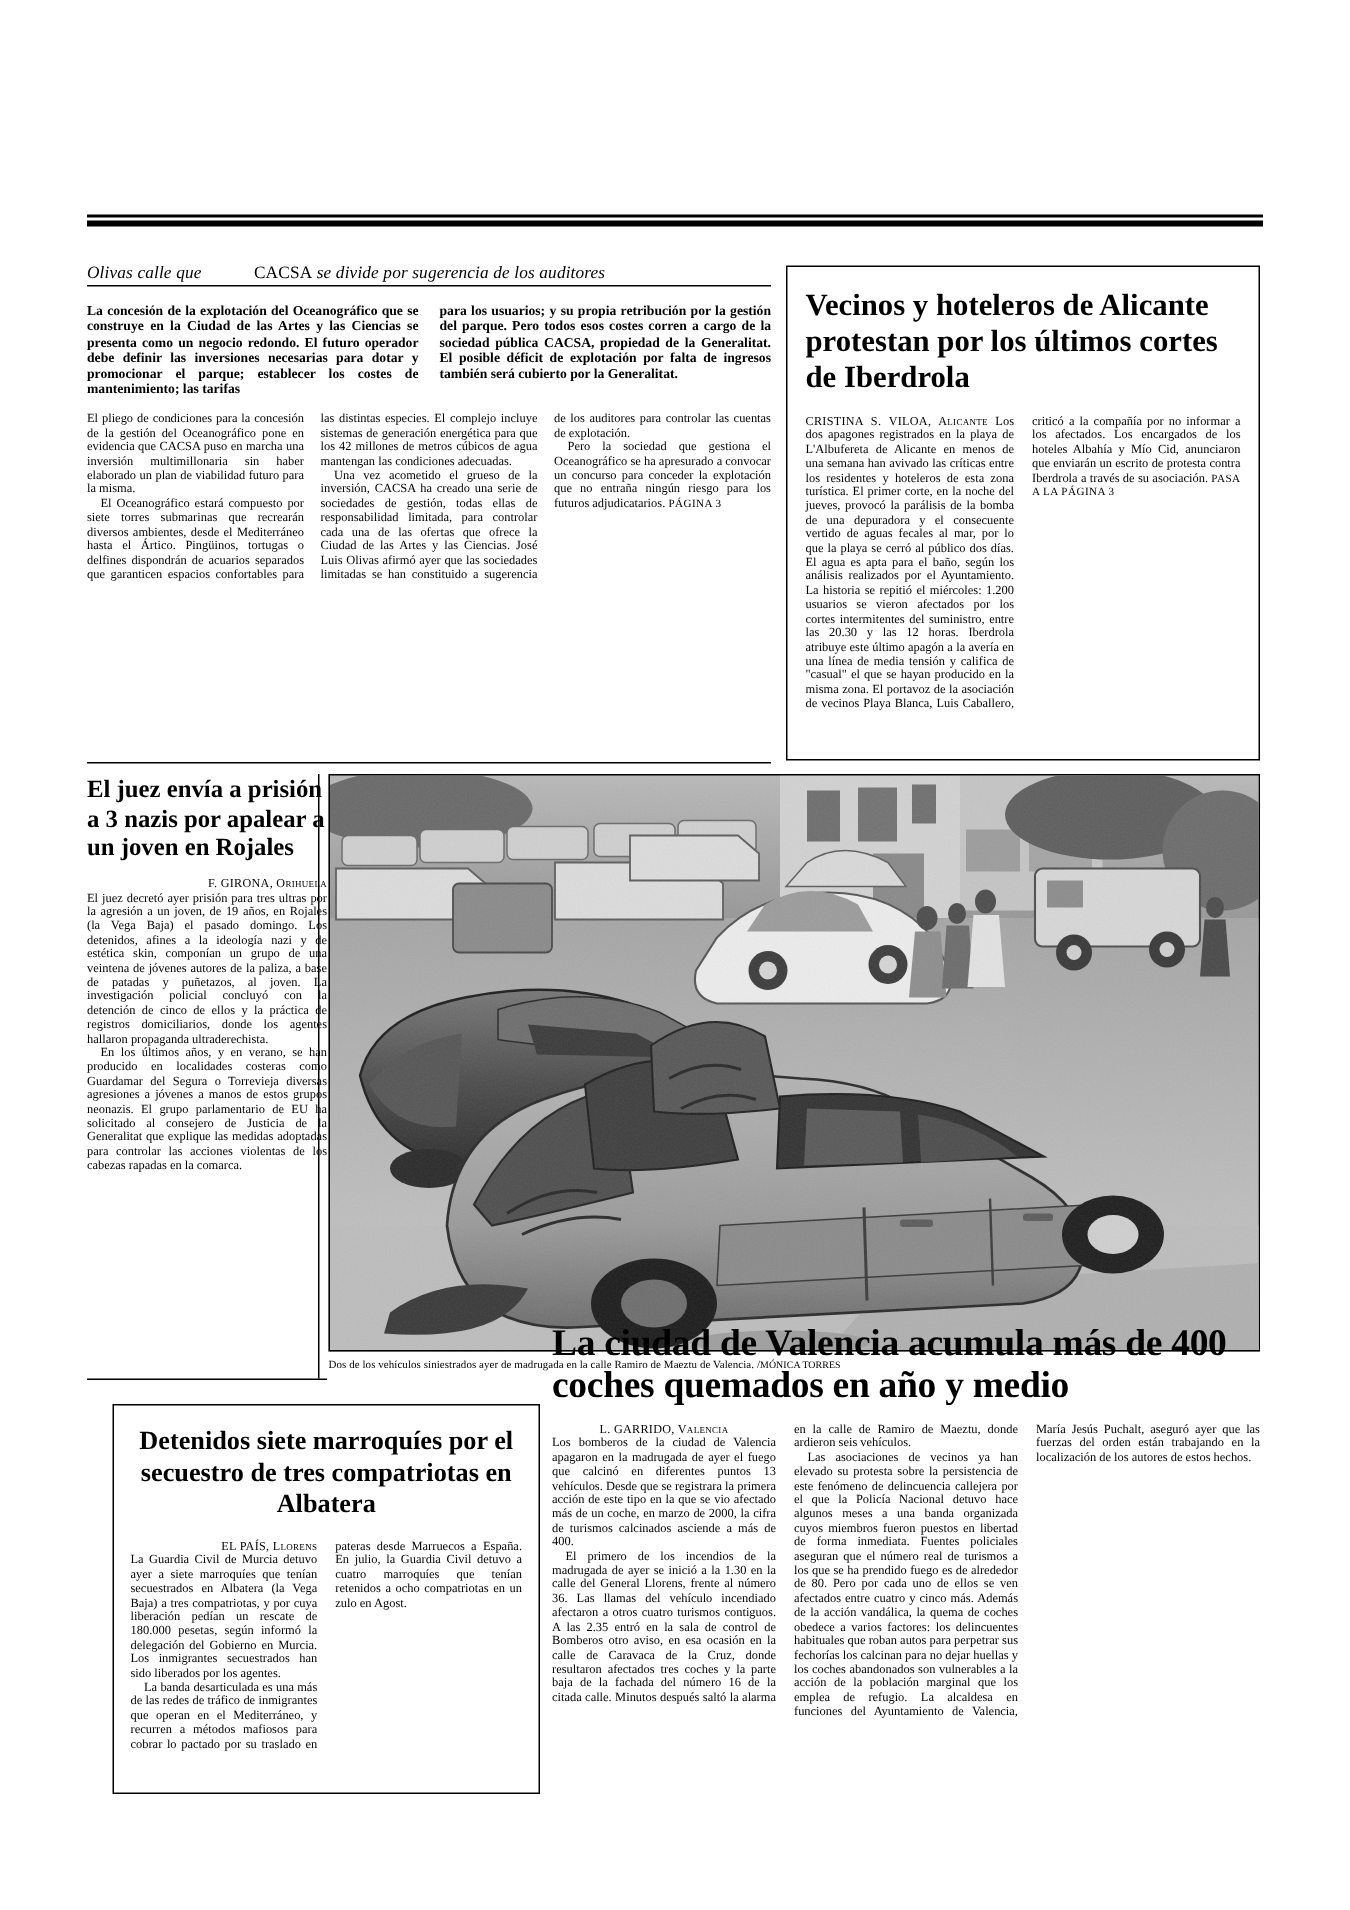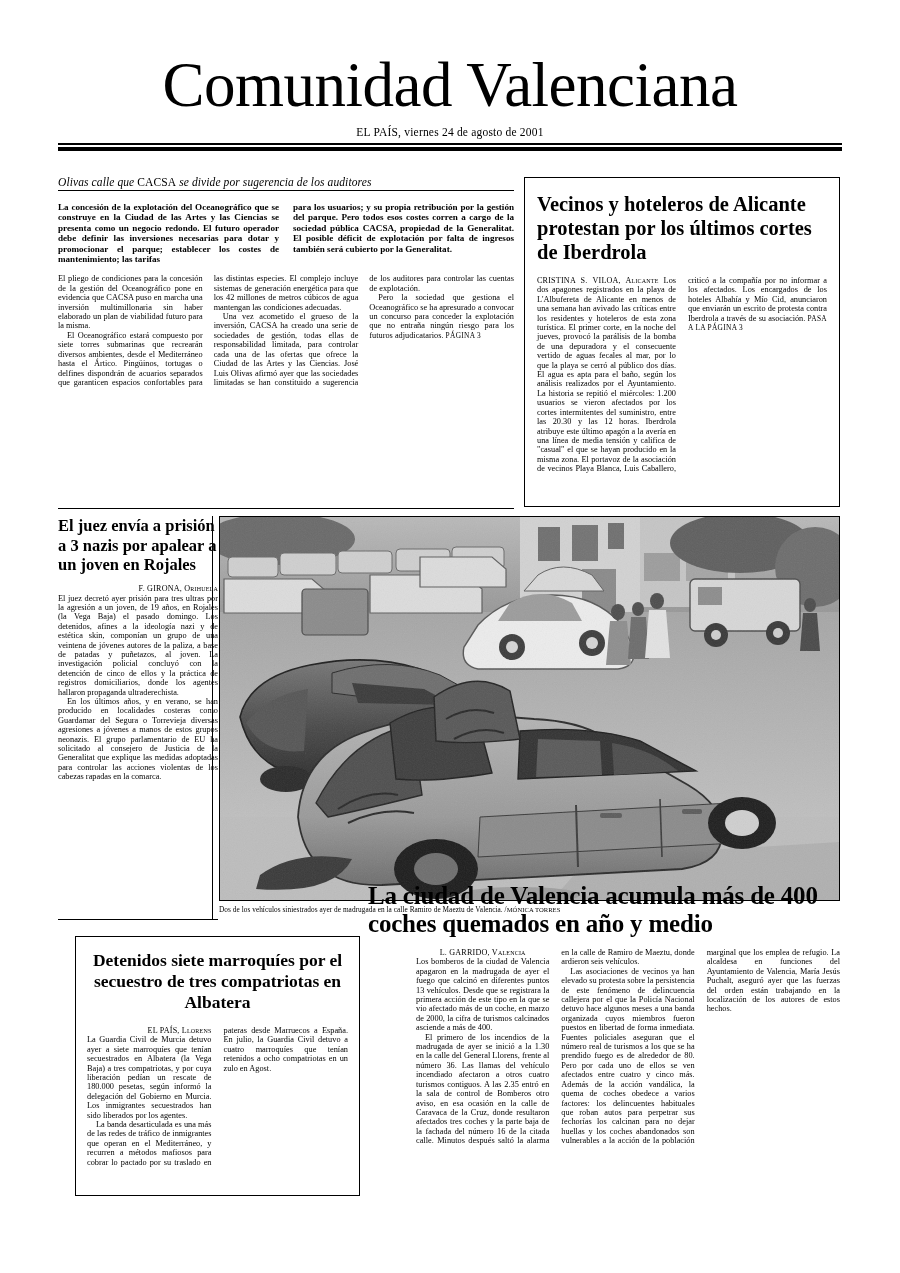--- a/index.html
+++ b/index.html
@@ -29,21 +29,21 @@
   .rule-top2{top:147px;height:4px;}
 
   
   .kicker{
     font-size:11.5px;
     font-style:italic;
     border-bottom:1px solid #000;
     padding-bottom:2px;
     letter-spacing:0.1px;
   }
-  .kicker .rom{font-style:normal;}
+  .kicker .rom{font-style:normal;margin-left:32px;}
   h1.head{
     font-family:"Liberation Serif", serif;
     font-weight:700;
     margin:0;
   }
   .body-col{
     font-size:8.3px;
     line-height:9.4px;
     text-align:justify;
     hyphens:auto;
@@ -100,36 +100,32 @@
   .sec3box{
     position:absolute;left:75px;top:936px;width:285px;height:260px;
     border:1.2px solid #000;box-sizing:border-box;padding:13px 11px 15px 11px;
   }
   .sec3box h1.head{font-size:17.5px;line-height:21px;text-align:center;}
   .sec3box .cols2{margin-top:13px;columns:2;column-gap:12px;column-fill:auto;height:150px;}
   .sec3box .byline{display:block;text-align:right;}
 
   .sec4{position:absolute;left:368px;top:882px;width:472px;}
   .sec4 h1.head{font-size:25px;line-height:28px;letter-spacing:-0.2px;}
-  .sec4 .cols3{margin-top:10px;columns:3;column-gap:12px;column-fill:auto;height:200px;margin-left:48px;}
+  .sec4 .cols3{margin-top:10px;columns:3;column-gap:12px;column-fill:auto;height:200px;}
   .sec4 .byline{display:block;text-align:center;margin-bottom:0;}
 
   
   .vrule{position:absolute;width:1px;background:#000;}
   .hrule{position:absolute;height:1px;background:#000;}
 </style>
 </head>
 <body>
 
 <div class="page">
 
-  <div class="masthead">
-    <div class="masthead-title">Comunidad Valenciana</div>
-    <div class="masthead-sub">EL PAÍS, viernes 24 de agosto de 2001</div>
-  </div>
   <div class="rule-thin rule-top1"></div>
   <div class="rule-thin rule-top2"></div>
 
   <div class="sec1">
     <div class="kicker">
       <span>Olivas calle que </span><span class="rom">CACSA</span><span> se divide por sugerencia de los auditores</span>
     </div>
     <div class="lead-wrap lead">
       <p>La concesión de la explotación del Oceanográfico que se construye en la Ciudad de las Artes y las Ciencias se presenta como un negocio redondo. El futuro operador debe definir las inversiones necesarias para dotar y promocionar el parque; establecer los costes de mantenimiento; las tarifas</p>
       <p>para los usuarios; y su propia retribución por la gestión del parque. Pero todos esos costes corren a cargo de la sociedad pública CACSA, propiedad de la Generalitat. El posible déficit de explotación por falta de ingresos también será cubierto por la Generalitat.</p>

